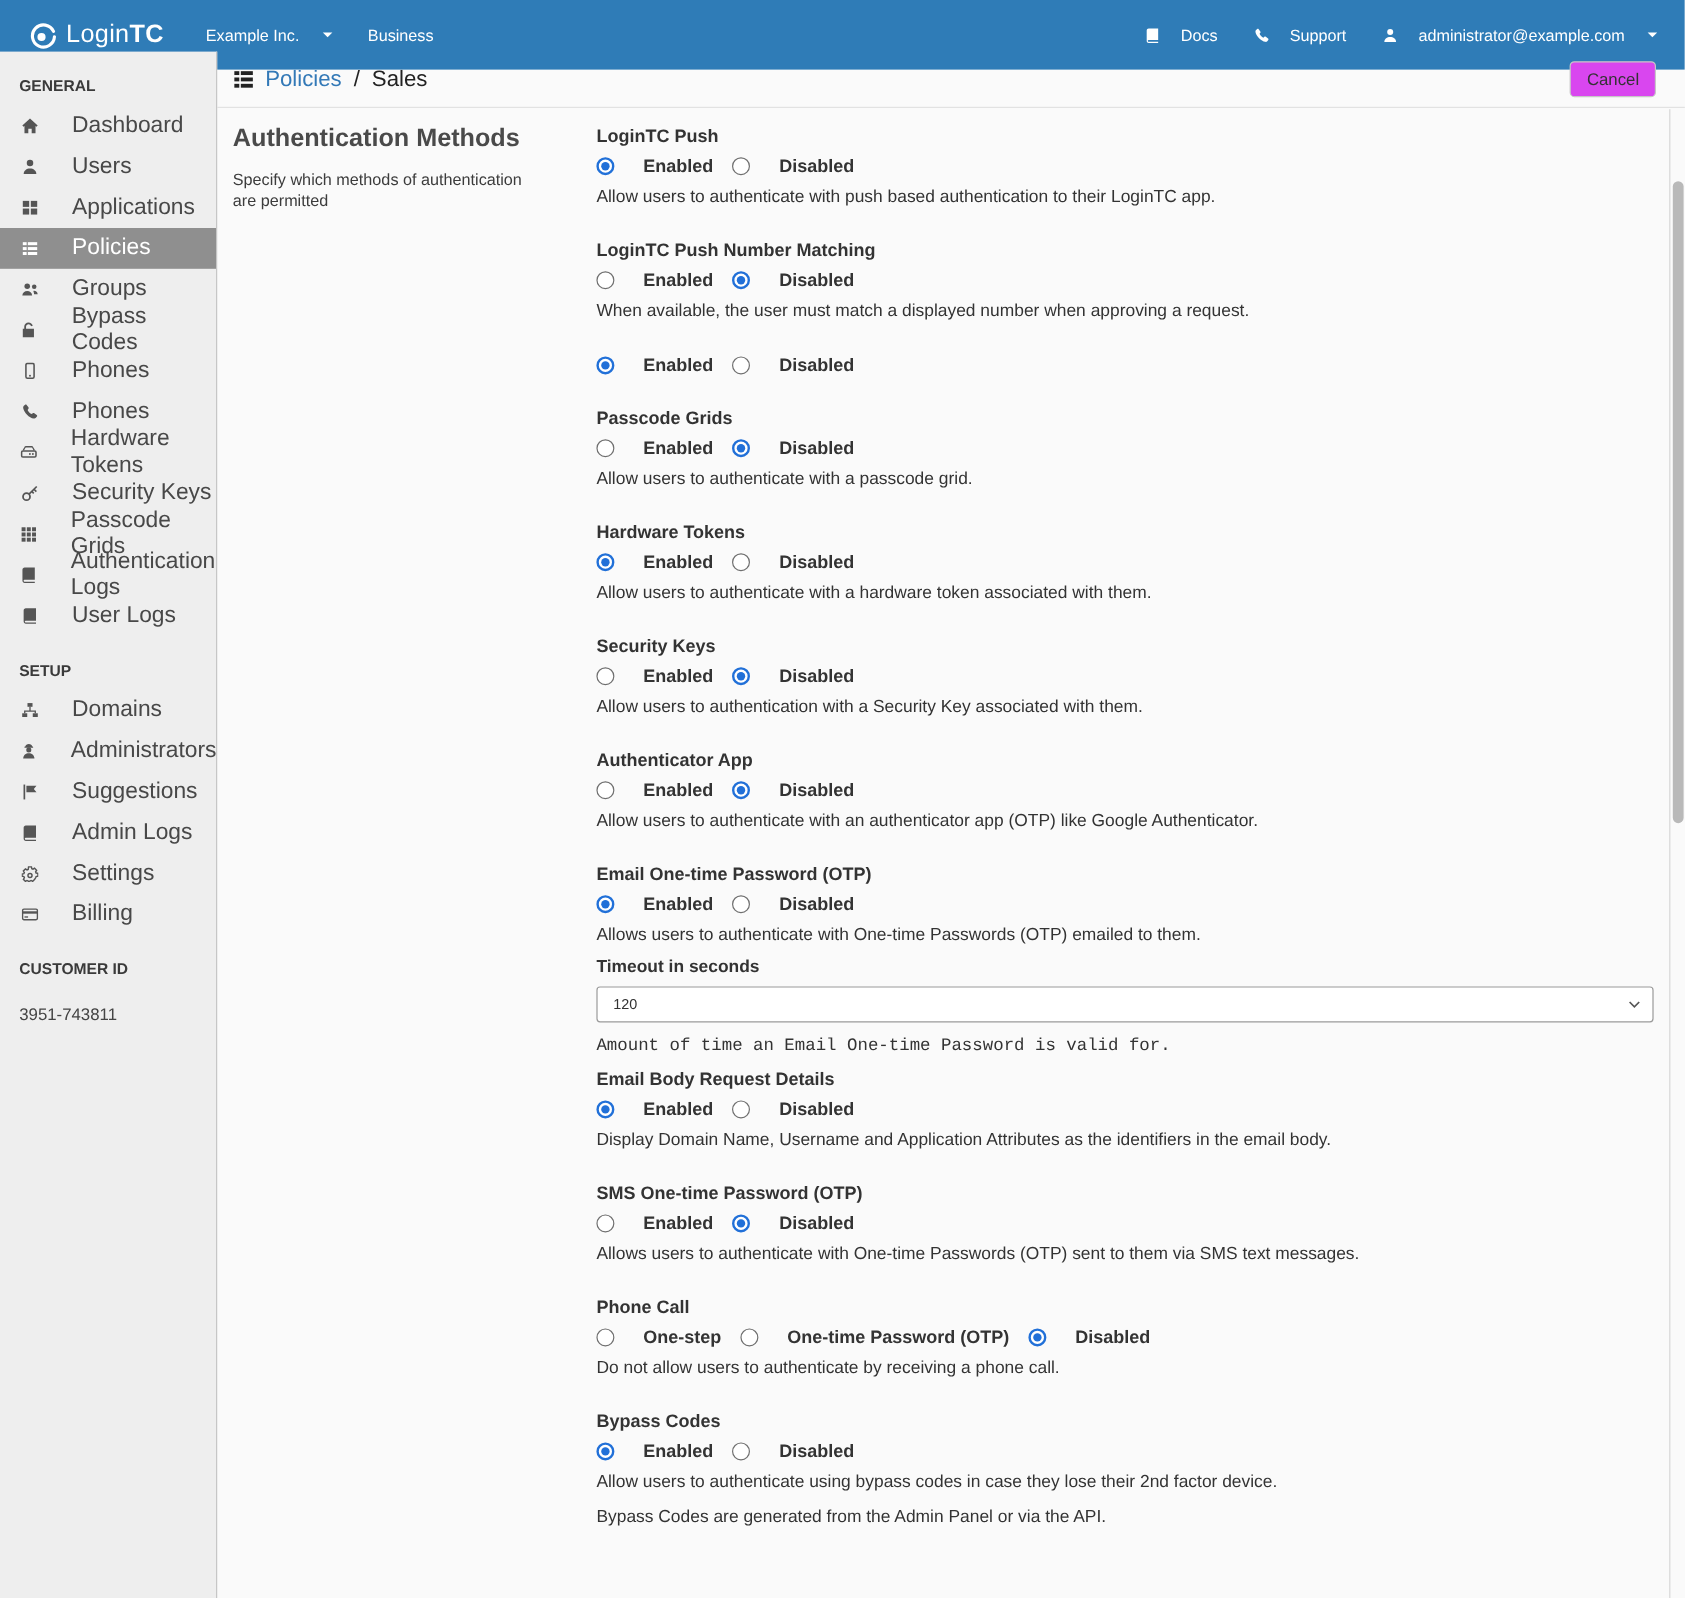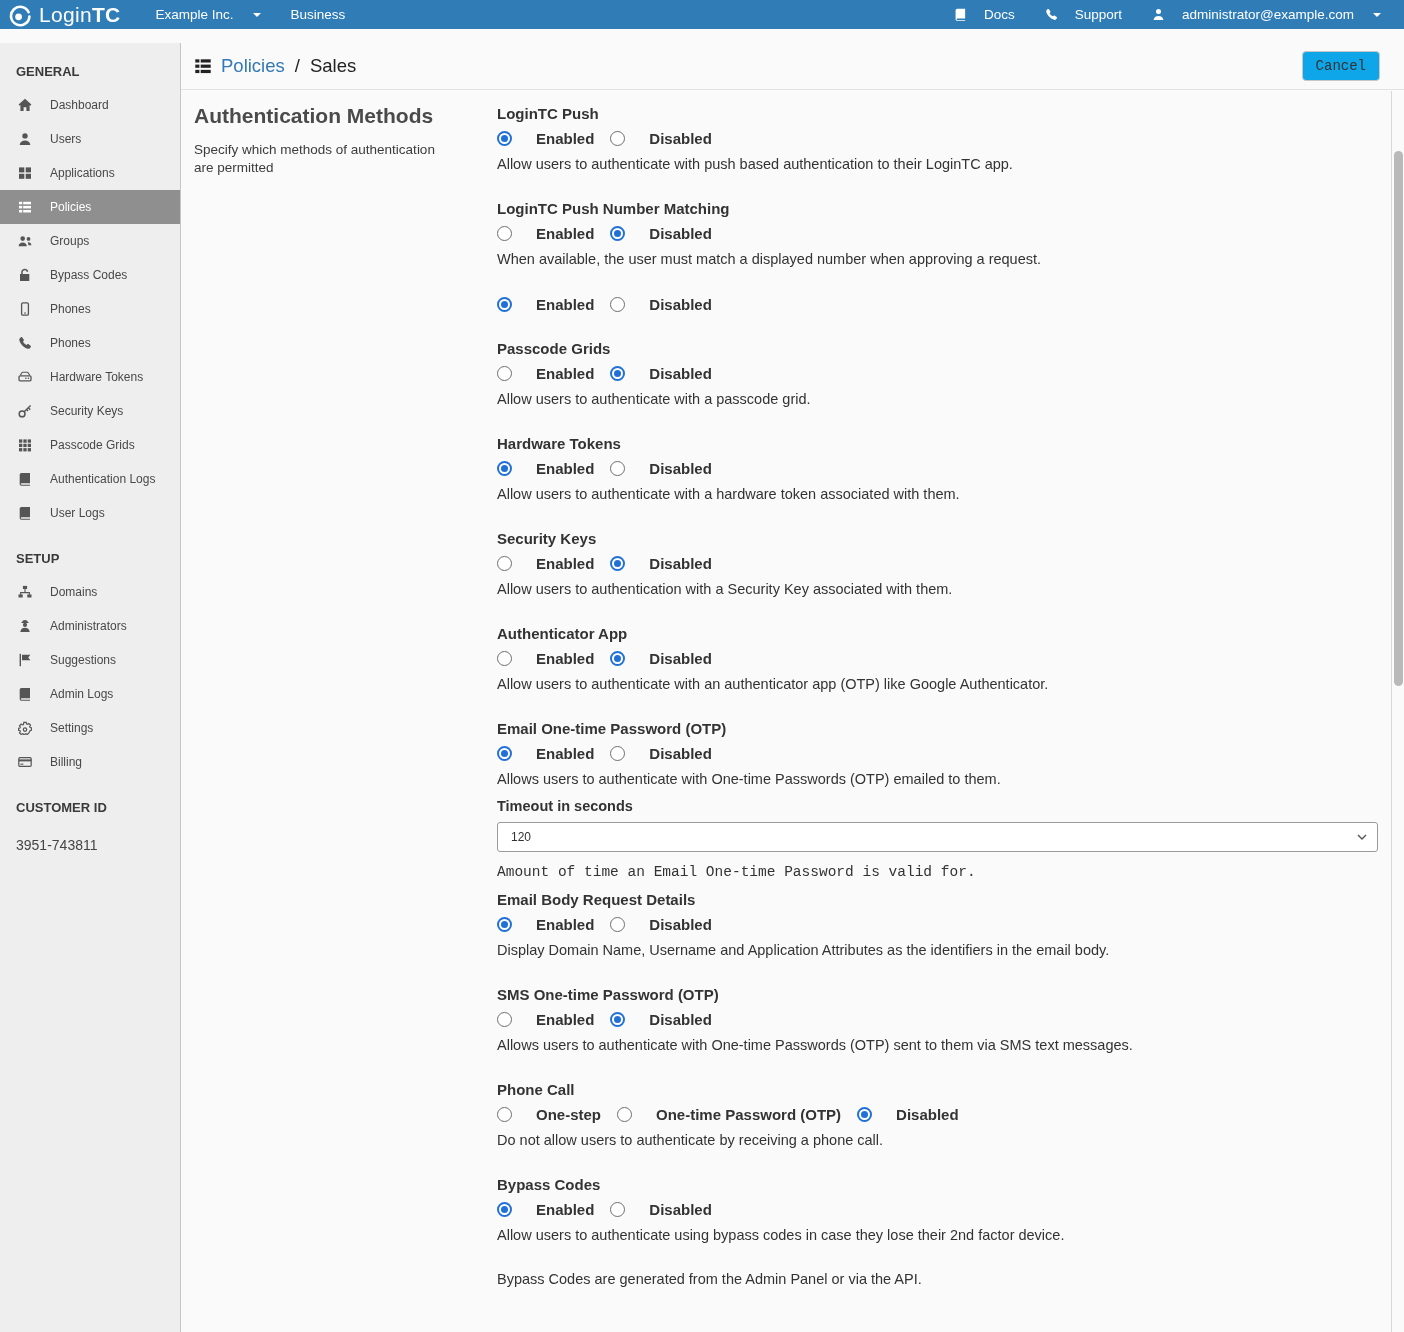--- a/index.html
+++ b/index.html
@@ -4,22 +4,22 @@
 <style>
   * { box-sizing: border-box; }
   html,body { margin:0; padding:0; }
   body {
     width:1404px; height:1332px; overflow:hidden;
     font-family:"Liberation Sans", sans-serif;
     background:#fafafa; color:#333;
   }
   
   .navbar {
-    height:29px; background:#2f7cb7; display:flex; align-items:center;
-    color:#fff; padding:0 0 0 8px;
+    height:58px; background:#2f7cb7; display:flex; align-items:center;
+    color:#fff; padding:0 0 0 24px;
   }
   .brand { display:flex; align-items:center; gap:7px; padding-right:20px; cursor:default; }
   .brand .icn svg { width:24px; height:24px; display:block; }
   .brand-text { font-size:21px; letter-spacing:.3px; }
   .brand-login { font-weight:300; }
   .brand-tc { font-weight:700; }
   .nav-link {
     display:flex; align-items:center; gap:17px; padding:0 15px; height:43px;
     font-size:13.5px; color:#fff; cursor:pointer; white-space:nowrap;
   }
@@ -29,43 +29,43 @@
     width:0; height:0; border-left:4px solid transparent; border-right:4px solid transparent;
     border-top:4px solid #fff; display:inline-block; margin-left:2px;
   }
   
   .sidebar {
     position:absolute; top:43px; left:0; bottom:0; width:181px;
     background:#eeeeee; border-right:1px solid #c6c6c6;
   }
   .sb-head { padding:21px 16px 9px 16px; font-size:13px; font-weight:700; color:#3a3a3a; }
   .sb-item {
-    height:34px; display:flex; align-items:center; padding-left:17px; gap:18px;
-    font-size:12px; color:#484848; cursor:pointer;
+    height:34px; display:flex; align-items:center; padding-left:17px; gap:28px;
+    font-size:19px; color:#484848; cursor:pointer;
   }
   .sb-item .icn { width:15px; display:flex; justify-content:center; color:#555; }
   .sb-item .icn svg { width:14px; height:14px; fill:currentColor; display:block; }
   .sb-item.active { background:#8f8f8f; color:#fff; }
   .sb-item.active .icn { color:#fff; }
   .customer-id { padding:13px 16px; font-size:14px; color:#444; }
   
   .main { position:absolute; top:43px; left:181px; right:0; bottom:0; }
   .content-header {
     height:47px; display:flex; align-items:center; padding:0 14px 0 13px;
     border-bottom:1px solid #e2e2e2;
   }
   .breadcrumb { display:flex; align-items:center; gap:9px; font-size:18.5px; }
   .breadcrumb .icn { color:#222; display:flex; }
   .breadcrumb .icn svg { width:18px; height:18px; fill:currentColor; }
   .bc-link { color:#3379b7; cursor:pointer; }
   .bc-sep { color:#222; margin:0 1px; }
   .bc-current { color:#222; }
   .cancel-btn {
-    margin-left:auto; margin-right:10px; background:#0ea5e9; border:1px solid #c7c7c7; border-radius:4px;
-    font-size:14px; color:#333; padding:6px 13px; cursor:pointer; font-family:Liberation Mono, monospace;
+    margin-left:auto; margin-right:10px; background:#d946ef; border:1px solid #c7c7c7; border-radius:4px;
+    font-size:14px; color:#333; padding:6px 13px; cursor:pointer; font-family:Liberation Sans, sans-serif;
   }
   .content { position:absolute; top:48px; left:0; right:13px; bottom:0; display:flex; padding:13px 0 0 13px; }
   .left-col { width:303px; flex-shrink:0; }
   .panel-title { font-size:21px; font-weight:600; color:#4a4a4a; margin:0 0 13px 0; }
   .panel-sub { font-size:13.5px; color:#3c3c3c; margin:0; width:250px; line-height:1.35; }
   .right-col { flex:1; padding-right:13px; }
   .sec { margin-bottom:25px; }
   .sec-title { font-size:15px; font-weight:700; color:#333; line-height:20px; margin:0 0 4px 0; }
   .sub-title { margin-top:0; }
   .radio-row { display:flex; align-items:center; gap:16px; margin-bottom:6px; height:20px; }
@@ -74,21 +74,21 @@
   .rb {
     width:15px; height:15px; border-radius:50%; background:#fff;
     border:1px solid #6f6f6f; position:relative; flex-shrink:0;
   }
   .rb.sel { border:2px solid #2170d8; }
   .rb.sel::after {
     content:""; position:absolute; left:2px; top:2px; right:2px; bottom:2px;
     border-radius:50%; background:#2170d8;
   }
   .desc { font-size:14.5px; color:#333; margin:0; line-height:20px; }
-  .desc + .desc { margin-top:24px; }
+  .desc + .desc { margin-top:9px; }
   .sub-label { font-size:14.5px; font-weight:700; color:#333; margin:7px 0 6px 0; line-height:20px; }
   .select {
     height:30px; border:1px solid #9a9a9a; border-radius:3px; background:#fff;
     display:flex; align-items:center; padding:0 10px 0 13px; font-size:12px; color:#333;
     cursor:pointer; margin-bottom:10px;
   }
   .select .chev { margin-left:auto; display:flex; }
   .select .chev svg { width:10px; height:6px; }
   .sub-desc { margin-bottom:8px;font-family:Liberation Mono, monospace; }
   

